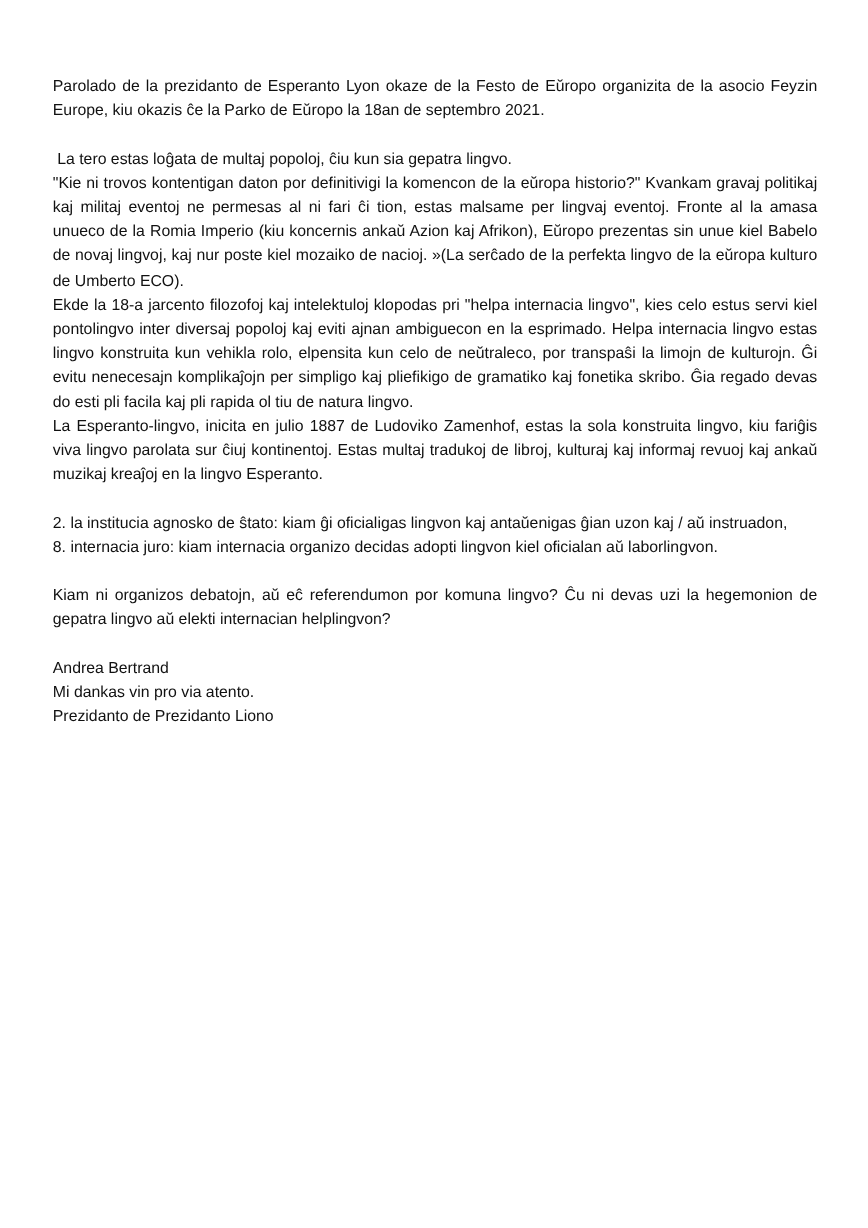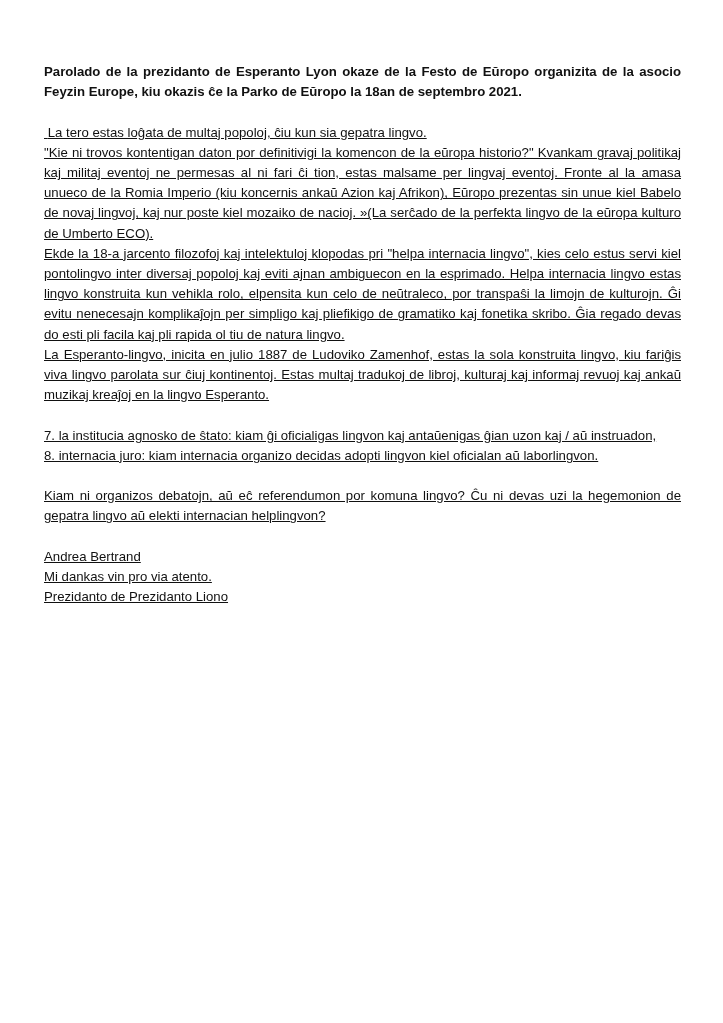--- a/index.html
+++ b/index.html
@@ -5,40 +5,40 @@
     html, body { margin: 0; padding: 0; background: #ffffff; }
     body {
       width: 723px; height: 1023px; overflow: hidden;
       font-family: "Liberation Sans", sans-serif;
       color: #111111;
     }
     .page {
       position: absolute; left: 44px; top: 62px; width: 637px;
       font-size: 13.2px; line-height: 20.2px;
     }
-    .title { font-weight: bold; text-align: justify; text-align-last: left; margin: 0; }
+    .title { font-weight: normal; text-align: justify; text-align-last: left; margin: 0; }
     p { margin: 0; text-align: justify; }
-    .lastleft { text-align-last: left; text-decoration: underline; }
+    .lastleft { text-align-last: left; }
     .gap { height: 20.2px; }
     .pre { white-space: pre-wrap; }
   </style>
 </head>
 <body>
 
 <div class="page">
   <p class="title">Parolado de la prezidanto de Esperanto Lyon okaze de la Festo de Eŭropo organizita de la asocio Feyzin Europe, kiu okazis ĉe la Parko de Eŭropo la 18an de septembro 2021.</p>
   <div class="gap"></div>
 
   <p class="pre lastleft"> La tero estas loĝata de multaj popoloj, ĉiu kun sia gepatra lingvo.</p>
   <p class="lastleft">"Kie ni trovos kontentigan daton por definitivigi la komencon de la eŭropa historio?" Kvankam gravaj politikaj kaj militaj eventoj ne permesas al ni fari ĉi tion, estas malsame per lingvaj eventoj. Fronte al la amasa unueco de la Romia Imperio (kiu koncernis ankaŭ Azion kaj Afrikon), Eŭropo prezentas sin unue kiel Babelo de novaj lingvoj, kaj nur poste kiel mozaiko de nacioj. »(La serĉado de la perfekta lingvo de la eŭropa kulturo de Umberto ECO).</p>
   <p class="lastleft">Ekde la 18-a jarcento filozofoj kaj intelektuloj klopodas pri "helpa internacia lingvo", kies celo estus servi kiel pontolingvo inter diversaj popoloj kaj eviti ajnan ambiguecon en la esprimado. Helpa internacia lingvo estas lingvo konstruita kun vehikla rolo, elpensita kun celo de neŭtraleco, por transpaŝi la limojn de kulturojn. Ĝi evitu nenecesajn komplikaĵojn per simpligo kaj pliefikigo de gramatiko kaj fonetika skribo. Ĝia regado devas do esti pli facila kaj pli rapida ol tiu de natura lingvo.</p>
   <p class="lastleft">La Esperanto-lingvo, inicita en julio 1887 de Ludoviko Zamenhof, estas la sola konstruita lingvo, kiu fariĝis viva lingvo parolata sur ĉiuj kontinentoj. Estas multaj tradukoj de libroj, kulturaj kaj informaj revuoj kaj ankaŭ muzikaj kreaĵoj en la lingvo Esperanto.</p>
   <div class="gap"></div>
 
-  <p class="lastleft">7. la institucia agnosko de ŝtato: kiam ĝi oficialigas lingvon kaj antaŭenigas ĝian uzon kaj / aŭ instruadon,</p>
+  <p class="lastleft">2. la institucia agnosko de ŝtato: kiam ĝi oficialigas lingvon kaj antaŭenigas ĝian uzon kaj / aŭ instruadon,</p>
   <p class="lastleft">8. internacia juro: kiam internacia organizo decidas adopti lingvon kiel oficialan aŭ laborlingvon.</p>
   <div class="gap"></div>
 
   <p class="lastleft">Kiam ni organizos debatojn, aŭ eĉ referendumon por komuna lingvo? Ĉu ni devas uzi la hegemonion de gepatra lingvo aŭ elekti internacian helplingvon?</p>
   <div class="gap"></div>
 
   <p class="lastleft">Andrea Bertrand</p>
   <p class="lastleft">Mi dankas vin pro via atento.</p>
   <p class="lastleft">Prezidanto de Prezidanto Liono</p>
 </div>

